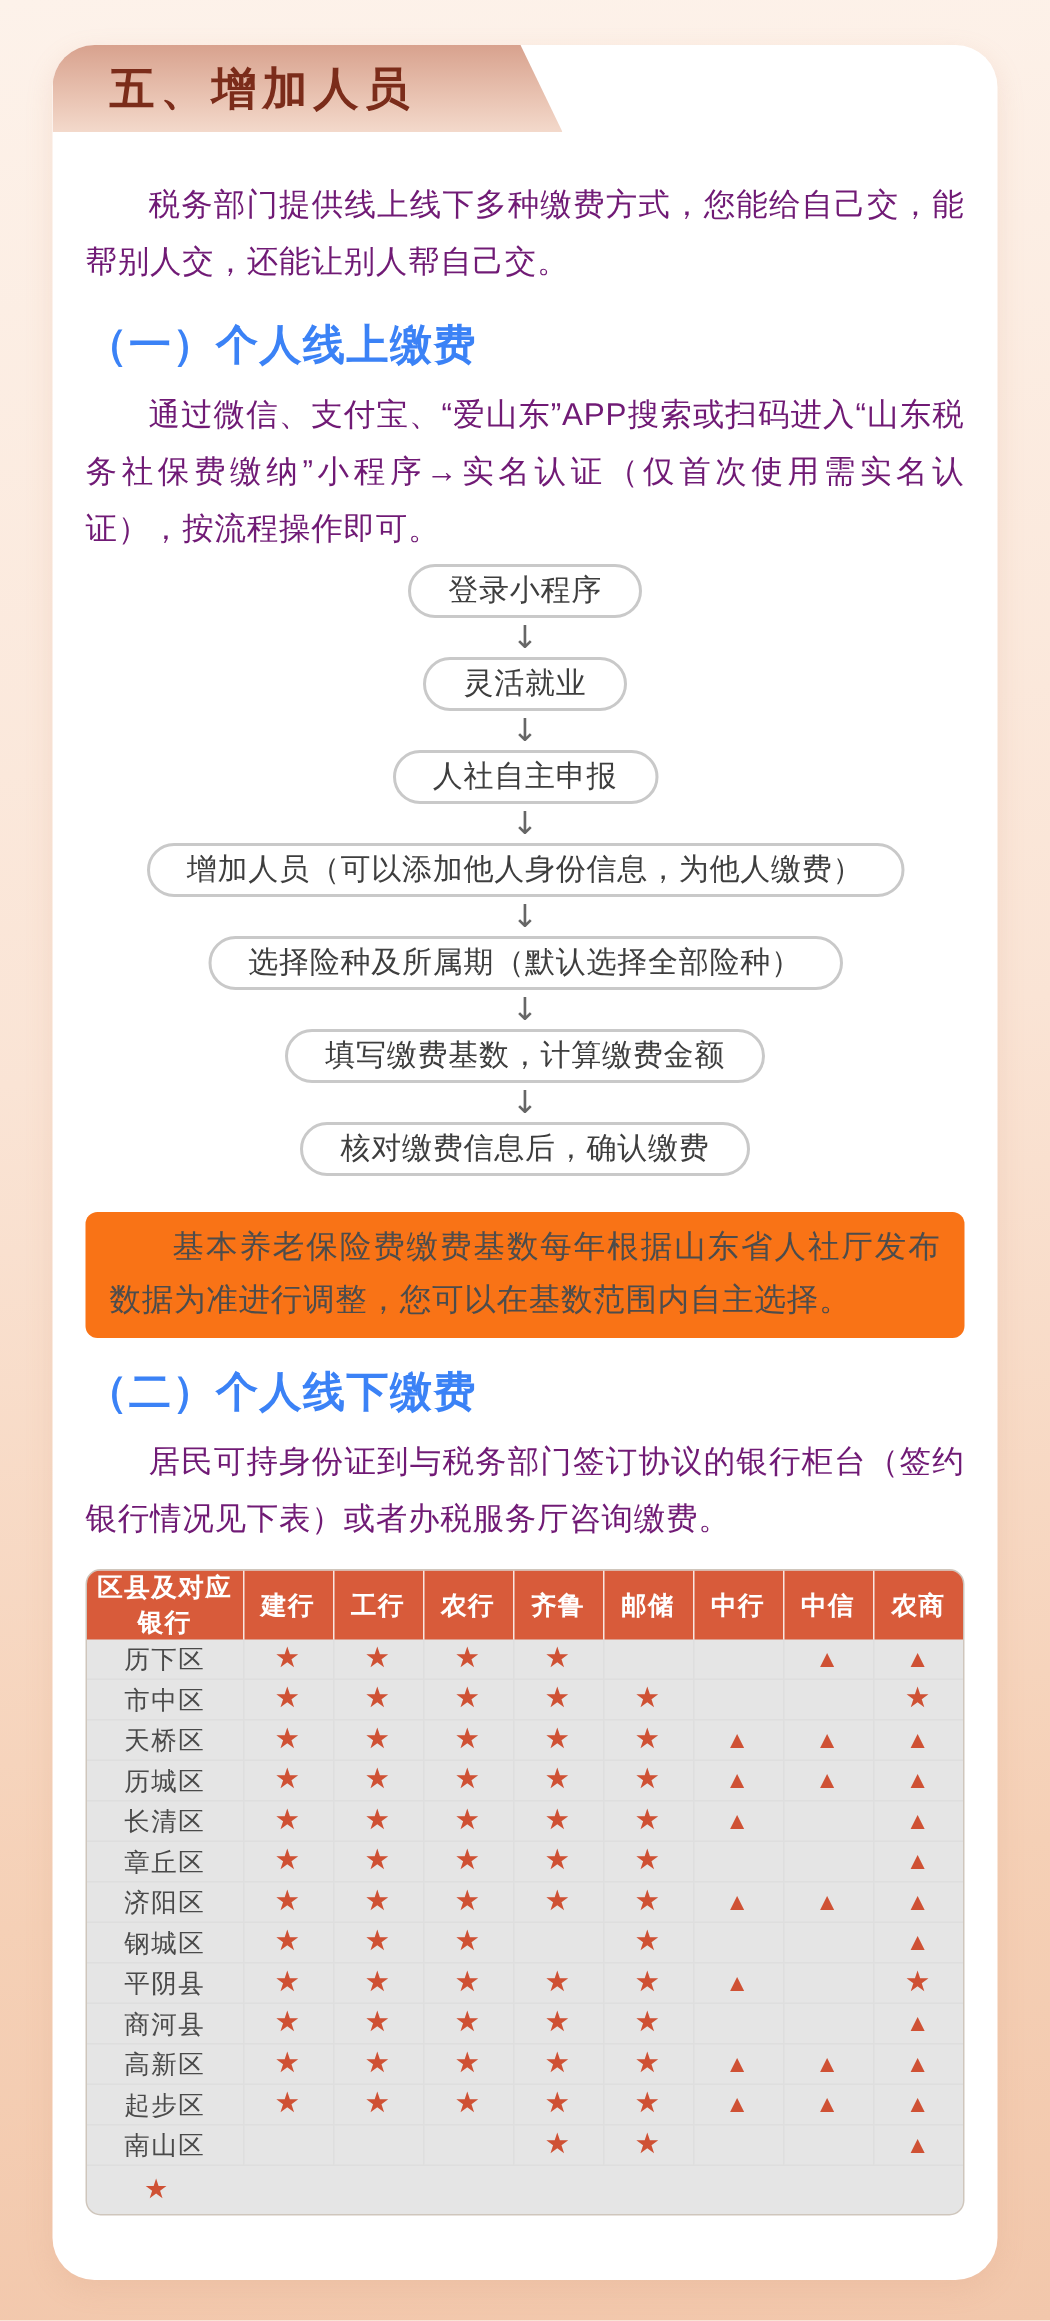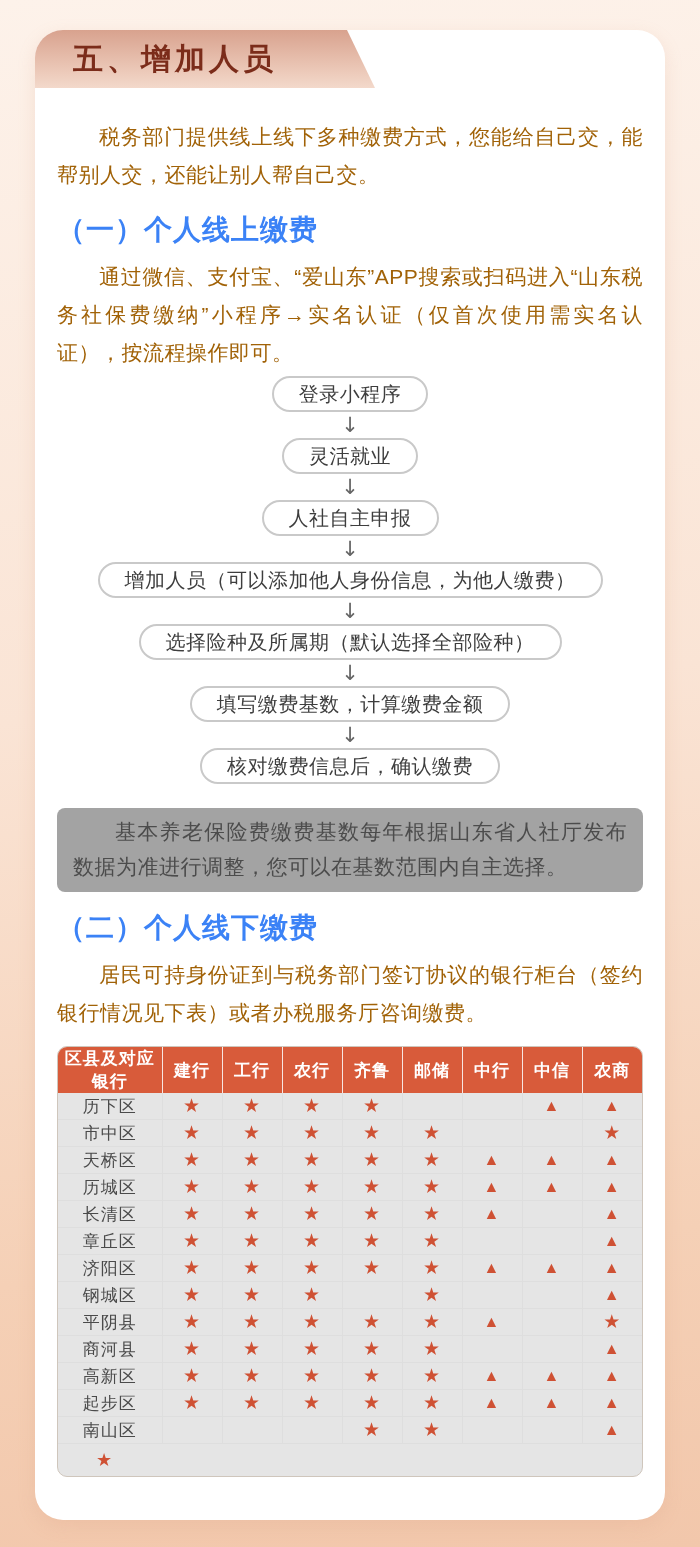--- a/index.html
+++ b/index.html
@@ -18,41 +18,41 @@
     background:linear-gradient(180deg,#d8a28e 0%,#e9c3b2 60%,#f3d9cb 100%);
     clip-path:polygon(0 0,calc(100% - 28px) 0,100% 100%,0 100%);
     display:flex;align-items:center;
   }
   .banner-title{
     font-size:30px;font-weight:bold;color:#7b2c1a;
     padding-left:38px;letter-spacing:4px;
   }
   .inner{padding:0 22px;}
   .body-text{
-    margin:0;font-size:21px;line-height:38px;color:#a16207;
+    margin:0;font-size:21px;line-height:38px;color:#701a75;
     text-indent:2em;text-align:justify;letter-spacing:.5px;
   }
   .intro{margin-top:30px;}
   .after-h{margin-top:12px;}
   .sec-heading{
     margin:20px 0 0 0;font-size:28px;line-height:32px;font-weight:bold;
     color:#3b82f6;letter-spacing:1px;
   }
   .flow{margin-top:4px;display:flex;flex-direction:column;align-items:center;}
   .flow-pill{
     border:2px solid #c9c9c9;border-radius:999px;background:#fff;
     padding:2px 25px;font-size:20px;line-height:28px;color:#3e3e3e;
     letter-spacing:.5px;white-space:nowrap;
   }
   .flow-arrow{
     font-size:21px;line-height:22px;color:#666;margin:2px 0;
     font-family:"DejaVu Sans",sans-serif;
   }
   .note{
-    margin-top:24px;background:#a3a3a3;border-radius:8px;
+    margin-top:24px;background:#f97316;border-radius:8px;
     padding:6px 16px 8px 16px;
   }
   .note p{margin:0;font-size:21px;line-height:35px;color:#4c4c4c;text-indent:2em;text-align:justify;letter-spacing:.5px;}
   .table-wrap{
     margin-top:14px;border:1px solid #cfc6bc;border-radius:10px;overflow:hidden;
     background:#e5e5e5;
   }
   table{border-collapse:collapse;width:100%;table-layout:fixed;}
   col.district-col{width:104px;}
   th{

